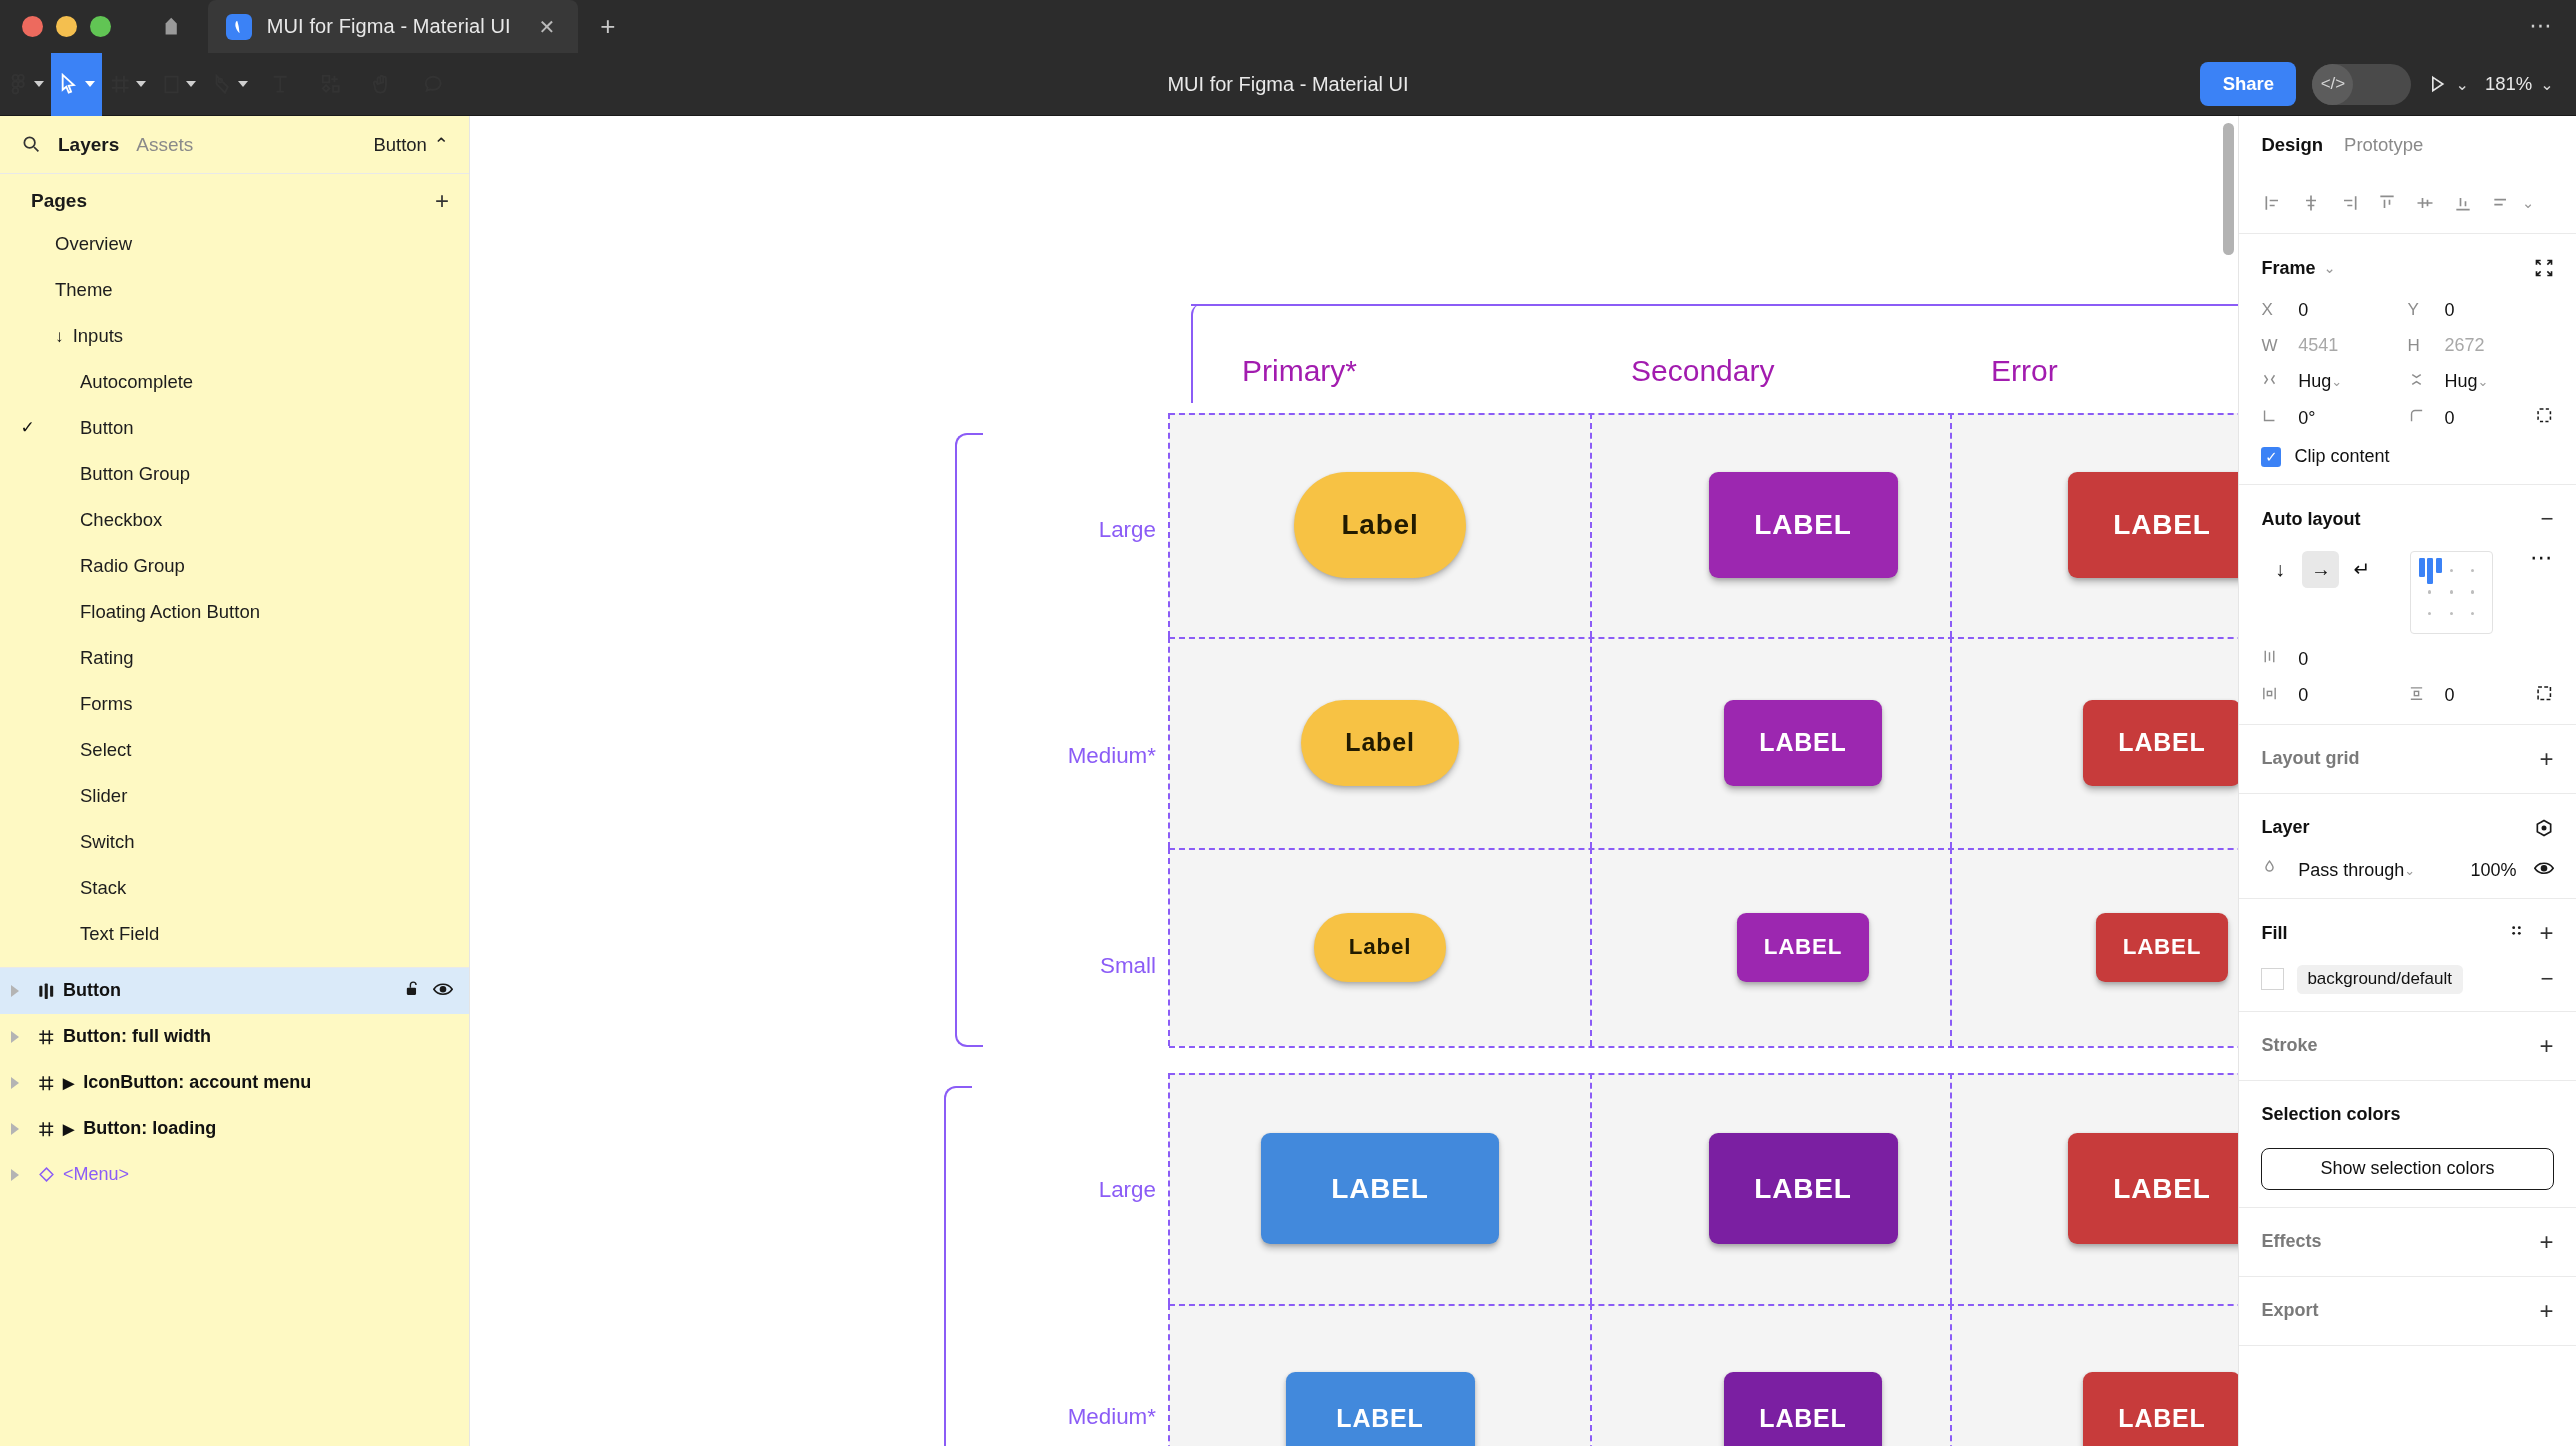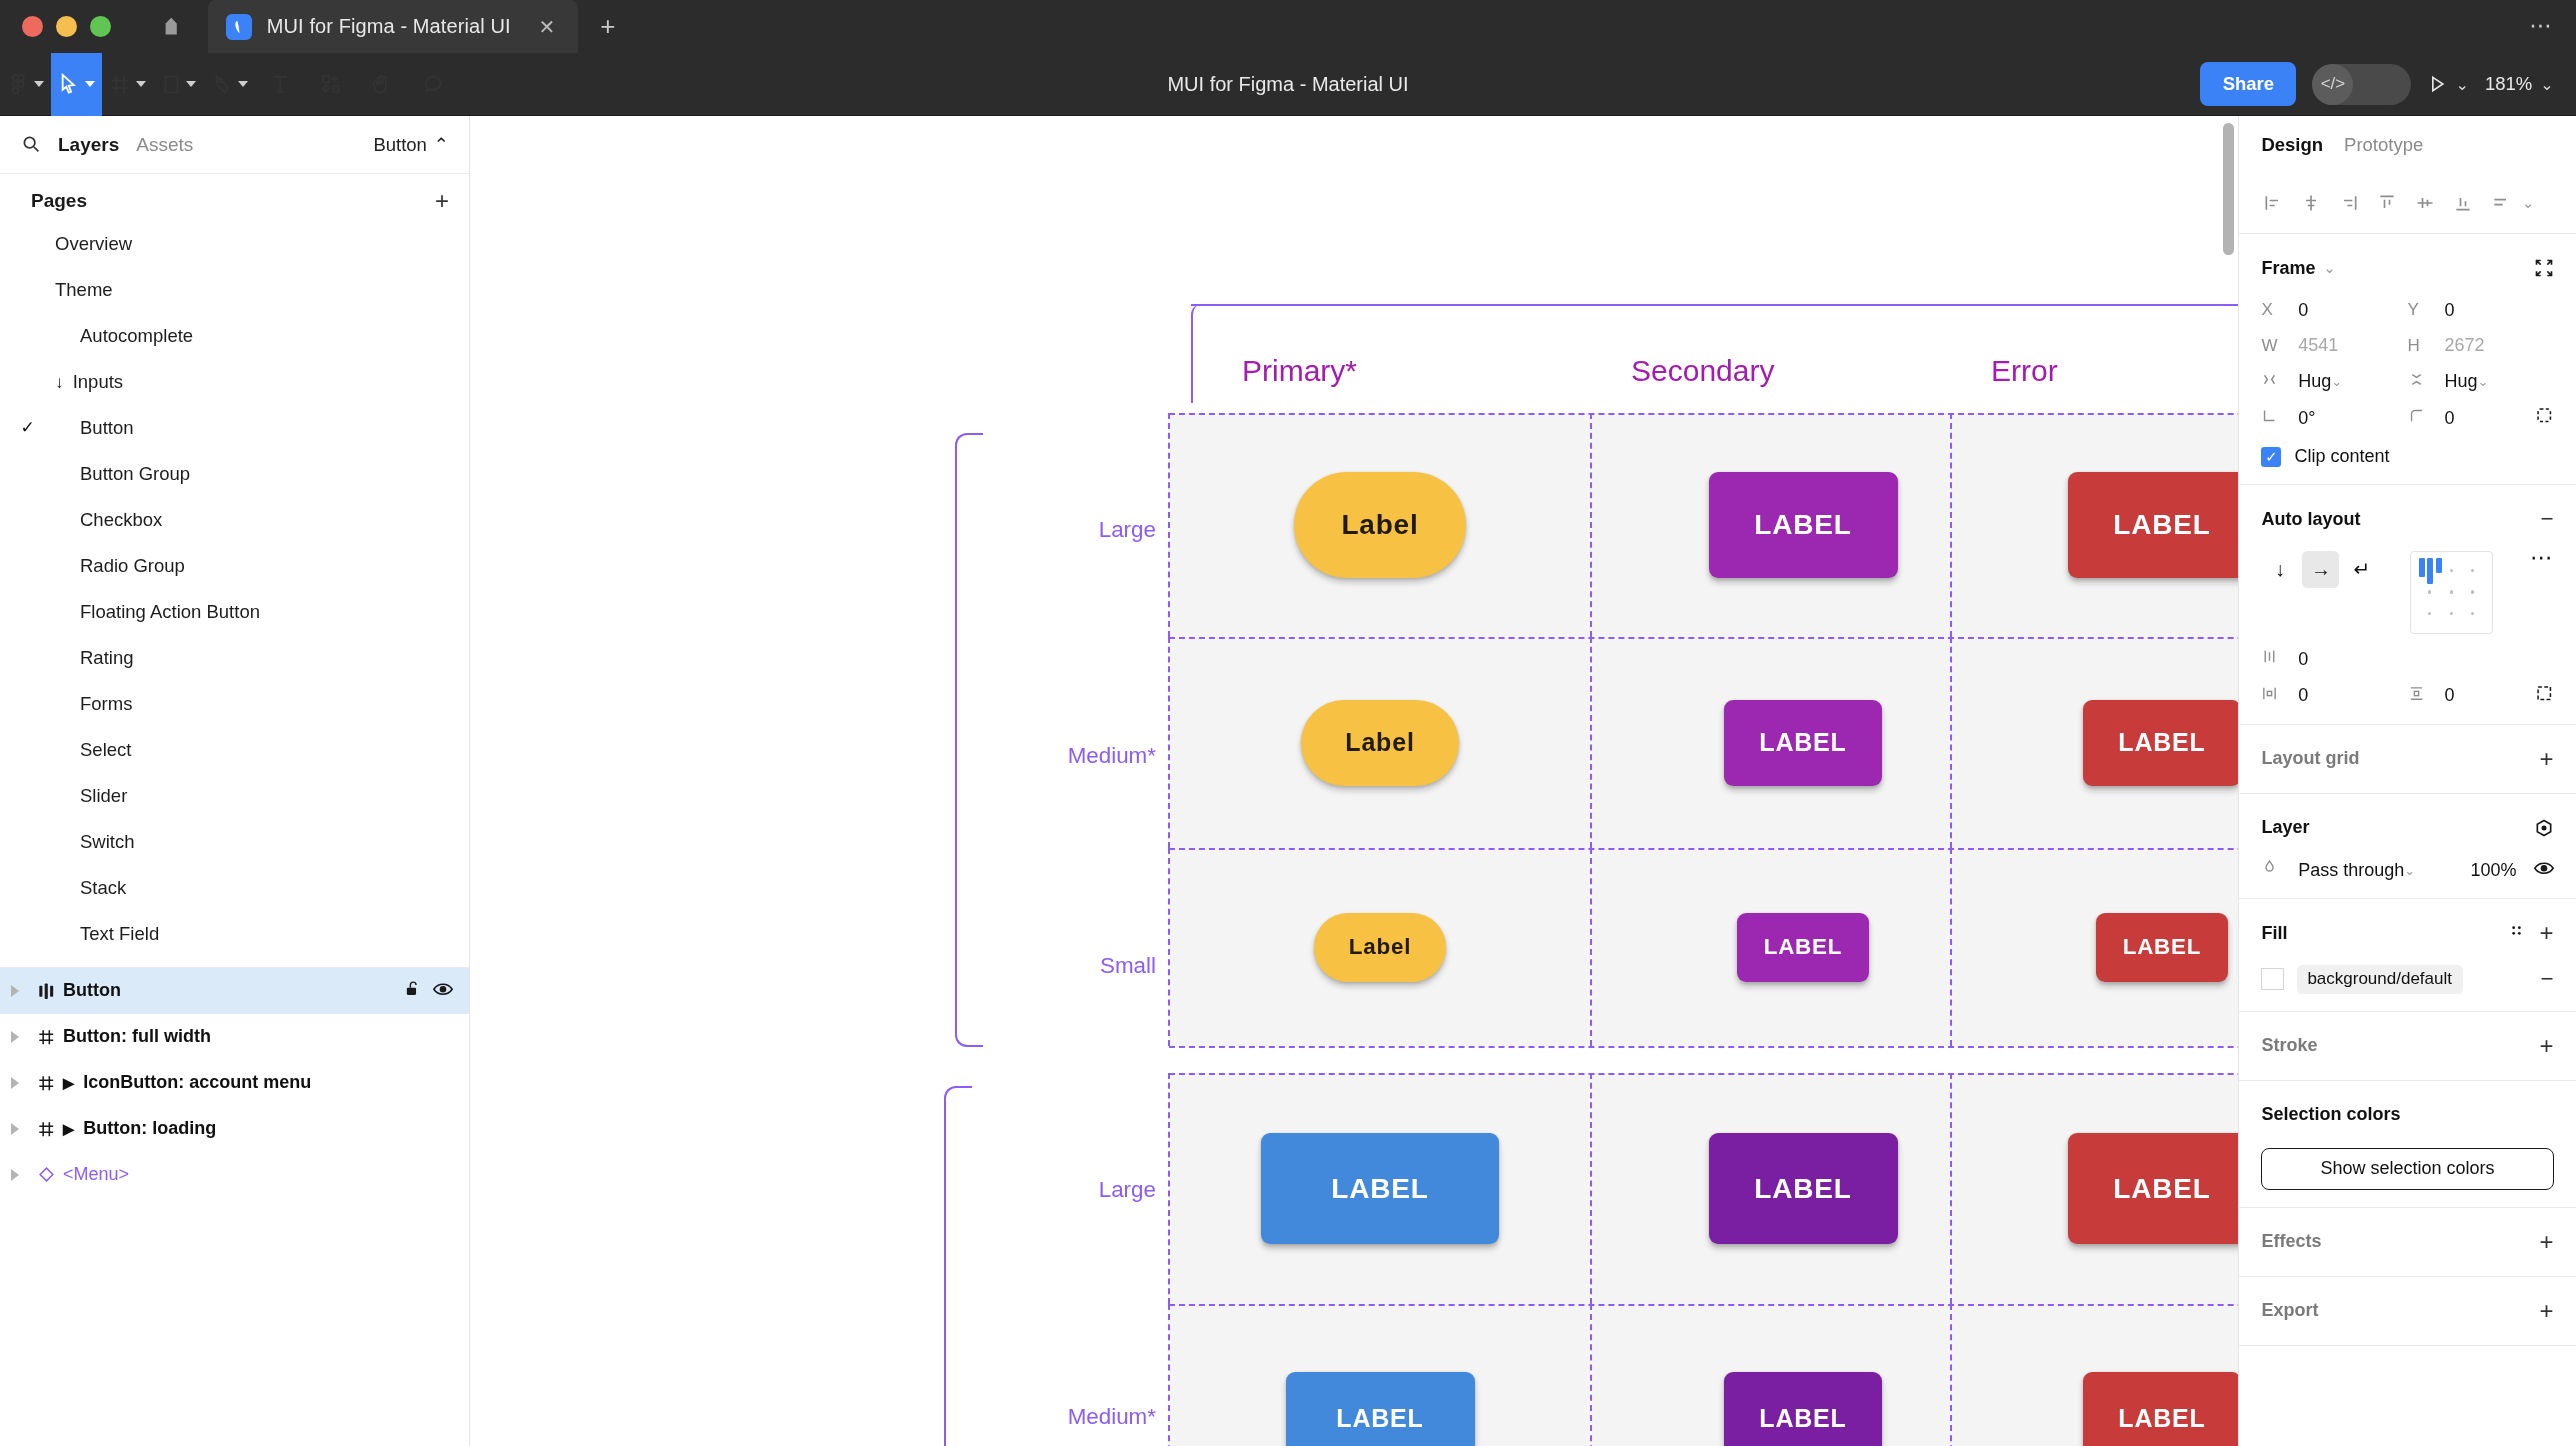--- a/index.html
+++ b/index.html
@@ -77,21 +77,21 @@
   }
   .present { display: flex; align-items: center; gap: 8px; cursor: pointer; }
   .zoomlevel { color: #e9e9e9; font-size: 18.5px; display: flex; align-items: center; gap: 8px; cursor: pointer; }
   .chev { color: #d3d3d3; font-size: 16px; }
 
   
   .workspace { display: flex; height: 1330px; }
 
   
   .left-panel {
-    width: 470px; background: #ffffff; border-right: 0.7px solid #e5e5e5;
+    width: 470px; background: #fef9c3; border-right: 0.7px solid #e5e5e5;
     display: flex; flex-direction: column; flex: 0 0 470px;
   }
   .lp-header {
     height: 58px; display: flex; align-items: center; padding: 0 20px; gap: 17px;
     border-bottom: 0.7px solid #e9e9e9;
   }
   .lp-tab { font-size: 19px; color: #8a8a8a; cursor: pointer; }
   .lp-tab.active { color: #1a1a1a; font-weight: bold; }
   .lp-head-right { margin-left: auto; display: flex; align-items: center; gap: 6.6px;
                    font-size: 18.5px; color: #222; cursor: pointer; }
@@ -354,25 +354,25 @@
         <div class="page-item">
           <span class="page-check"></span>
           <span style="margin-left: 0px;">Overview</span>
         </div>
         <div class="page-item">
           <span class="page-check"></span>
           <span style="margin-left: 0px;">Theme</span>
         </div>
         <div class="page-item">
           <span class="page-check"></span>
+          <span style="margin-left: 0px;"><span class="page-arrow">↓</span>Inputs</span>
+        </div>
+        <div class="page-item">
+          <span class="page-check"></span>
           <span style="margin-left: 25px;">Autocomplete</span>
-        </div>
-        <div class="page-item">
-          <span class="page-check"></span>
-          <span style="margin-left: 0px;"><span class="page-arrow">↓</span>Inputs</span>
         </div>
         <div class="page-item">
           <span class="page-check">✓</span>
           <span style="margin-left: 25px;">Button</span>
         </div>
         <div class="page-item">
           <span class="page-check"></span>
           <span style="margin-left: 25px;">Button Group</span>
         </div>
         <div class="page-item">

